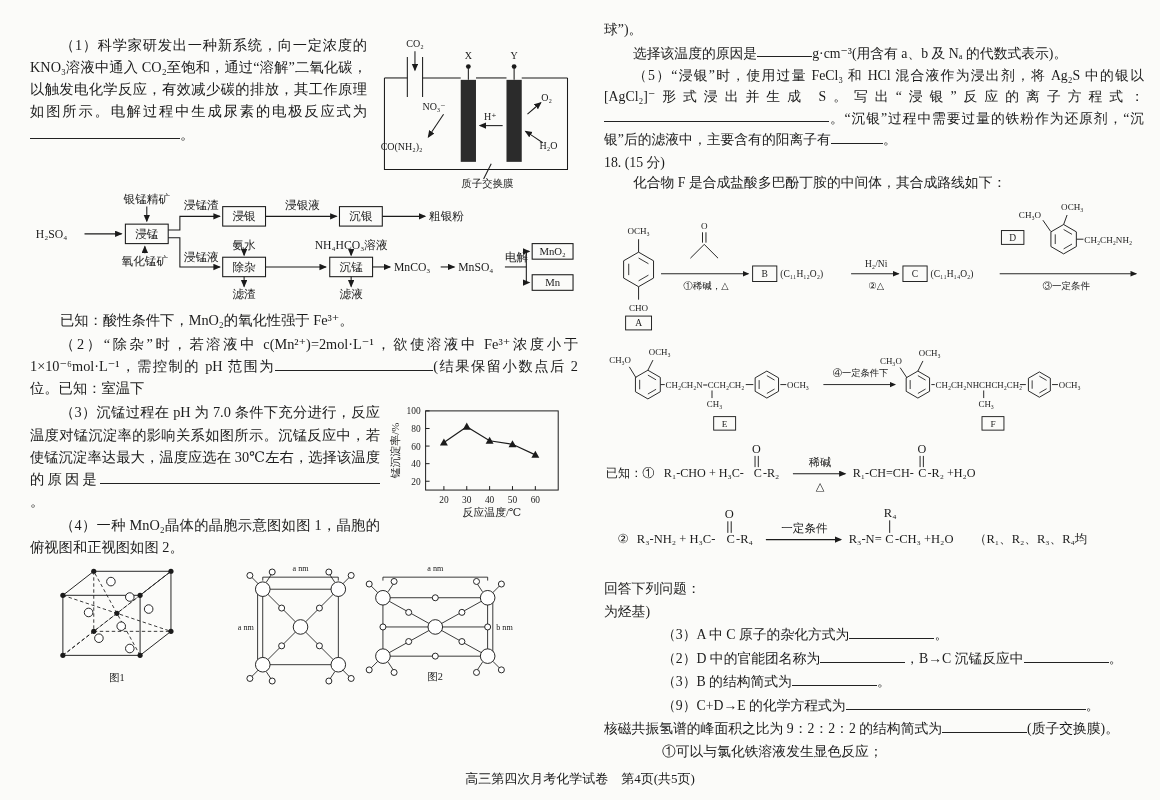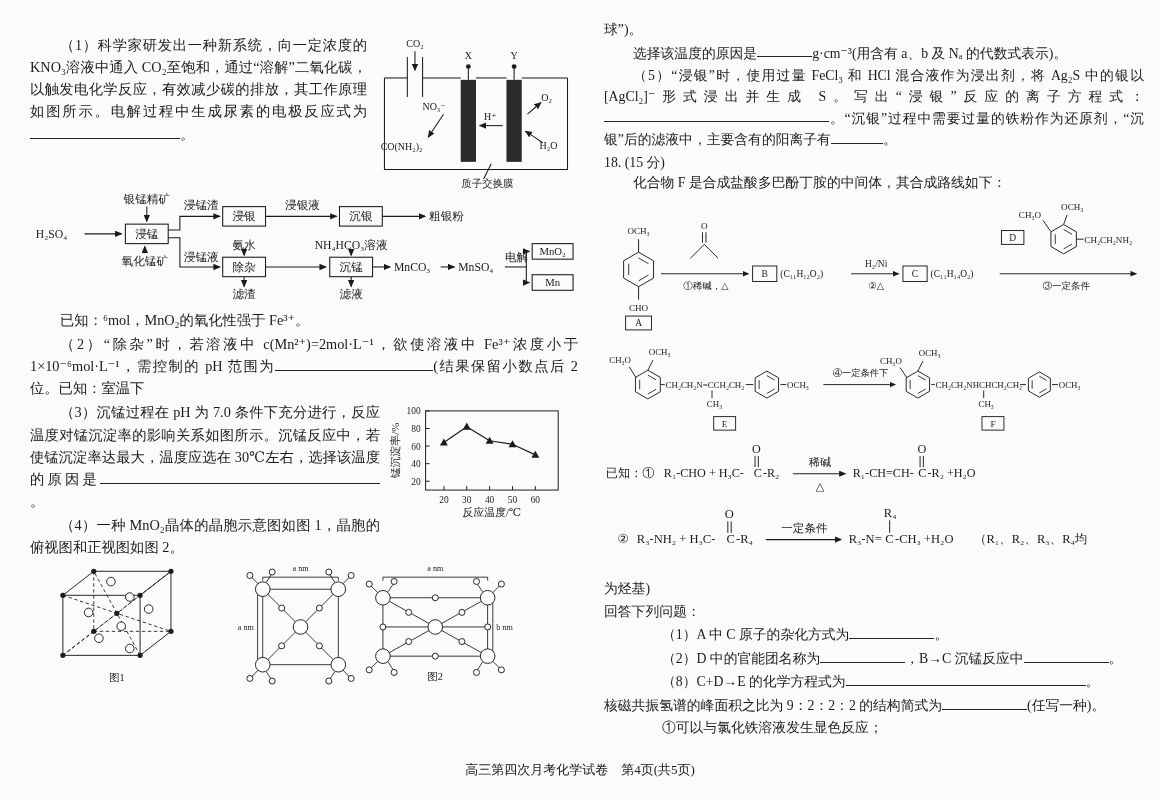--- a/index.html
+++ b/index.html
@@ -22,21 +22,21 @@
   svg .bx{fill:none;stroke:#1b1b1b;stroke-width:1.1;}
   svg .t12{font-size:12px;}
   svg .t11{font-size:11px;}
   svg .t10{font-size:10.5px;}
   svg .t9{font-size:9.5px;}
   svg .t13{font-size:13px;}
   svg .ctick{font-size:9.5px;}
   svg .clabel{font-size:11px;}
   svg .dot{fill:#1b1b1b;}
   svg .oc{fill:#ffffff;stroke:#1b1b1b;stroke-width:1.1;}
-  .footer{position:absolute;left:0;bottom:21px;width:100%;text-align:center;font-size:13px;}
+  .footer{position:absolute;left:0;bottom:12px;width:100%;text-align:center;font-size:13px;}
 </style>
 </head>
 <body>
 
 <div class="col-left">
 
   <div class="para indent">
     <svg class="float-device" width="205" viewBox="0 0 215 160">
       <defs>
         <marker id="ah" markerWidth="8" markerHeight="8" refX="6" refY="3" orient="auto">
@@ -119,21 +119,21 @@
       <polyline class="ln" points="510,76 510,92 513,92" marker-end="url(#ah)"></polyline>
       <rect class="bx" x="516" y="84" width="42" height="16"></rect>
       <text class="t11" x="537" y="96" text-anchor="middle">Mn</text>
       <line class="ln" x1="220" y1="86" x2="220" y2="96" marker-end="url(#ah)"></line>
       <text class="t12" x="220" y="108" text-anchor="middle">滤渣</text>
       <line class="ln" x1="330" y1="86" x2="330" y2="96" marker-end="url(#ah)"></line>
       <text class="t12" x="330" y="108" text-anchor="middle">滤液</text>
     </svg>
   </div>
 
-  <p class="indent">已知：⁶mol，MnO₂的氧化性强于 Fe³⁺。</p>
+  <p class="indent">已知：酸性条件下，MnO₂的氧化性强于 Fe³⁺。</p>
 
 
   <p class="indent"><span>（2）“除杂”时，若溶液中 c(Mn²⁺)=2mol·L⁻¹，欲使溶液中 Fe³⁺浓度小于 1×10⁻⁶mol·L⁻¹，需控制的 pH 范围为</span><span class="blank" style="width:158px"></span><span>(结果保留小数点后 2 位。已知：室温下</span></p>
 
   <div class="para indent">
     <svg id="mn-chart" class="float-chart" width="190" viewBox="0 0 192 122">
       <rect x="38" y="10" width="134" height="80" class="lnt"></rect>
       <text class="clabel" transform="rotate(-90 11 50)" x="11" y="50" text-anchor="middle">锰沉淀率/%</text>
       <text class="clabel" x="105" y="116" text-anchor="middle">反应温度/℃</text>
     <polyline points="56.48275862068965,42 79.58620689655172,26 102.6896551724138,40.22222222222222 125.79310344827586,43.777777777777786 148.89655172413794,54.44444444444444" fill="none" stroke="#1b1b1b" stroke-width="1.2"></polyline>
@@ -419,26 +419,27 @@
     <text class="t13" x="137" y="42">-R₄</text>
     <line class="ln" x1="168" y1="38" x2="246" y2="38" marker-end="url(#ah)"></line>
     <text class="t12" x="208" y="30" text-anchor="middle">一定条件</text>
     <text class="t13" x="254" y="42">R₃-N=</text>
     <text class="t13" x="292" y="42">C</text>
     <line class="lnt" x1="296.5" y1="18" x2="296.5" y2="31"></line>
     <text class="t13" x="297" y="15" text-anchor="middle">R₄</text>
     <text class="t13" x="302" y="42">-CH₃ +H₂O</text>
     <text class="t13" x="384" y="42">（R₁、R₂、R₃、R₄均</text>
   </svg>
+  <p>回答下列问题：</p>
+
   <p>为烃基)</p>
 
-  <p>回答下列问题：</p>
-
-  <p class="indent4"><span>（1）A 中 C 原子的杂化方式为</span><span class="blank" style="width:85px"></span><span>。</span></p>
+  <p class="indent4"><span>（3）A 中 C 原子的杂化方式为</span><span class="blank" style="width:85px"></span><span>。</span></p>
   <p class="indent4"><span>（2）D 中的官能团名称为</span><span class="blank" style="width:85px"></span><span>，B→C 沉锰反应中</span><span class="blank" style="width:85px"></span><span>。</span></p>
-  <p class="indent4"><span>（8）C+D→E 的化学方程式为</span><span class="blank" style="width:240px"></span><span>。</span></p>
-  <p><span>核磁共振氢谱的峰面积之比为 9：2：2：2 的结构简式为</span><span class="blank" style="width:85px"></span><span>(任写一种)。</span></p>
+  <p class="indent4"><span>（3）B 的结构简式为</span><span class="blank" style="width:85px"></span><span>。</span></p>
+  <p class="indent4"><span>（9）C+D→E 的化学方程式为</span><span class="blank" style="width:240px"></span><span>。</span></p>
+  <p><span>核磁共振氢谱的峰面积之比为 9：2：2：2 的结构简式为</span><span class="blank" style="width:85px"></span><span>(质子交换膜)。</span></p>
   <p class="indent4">①可以与氯化铁溶液发生显色反应；</p>
   
   
 </div>
 
 <div class="footer">高三第四次月考化学试卷　第4页(共5页)</div>
 
 </body></html>

